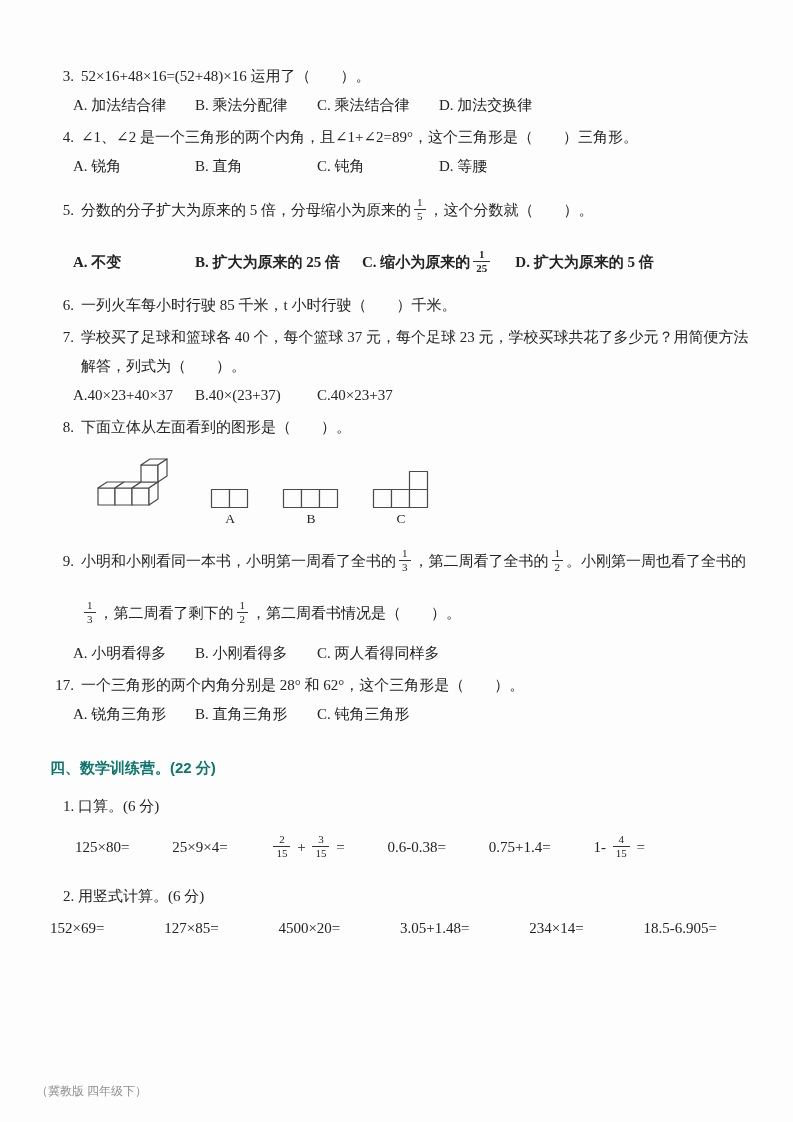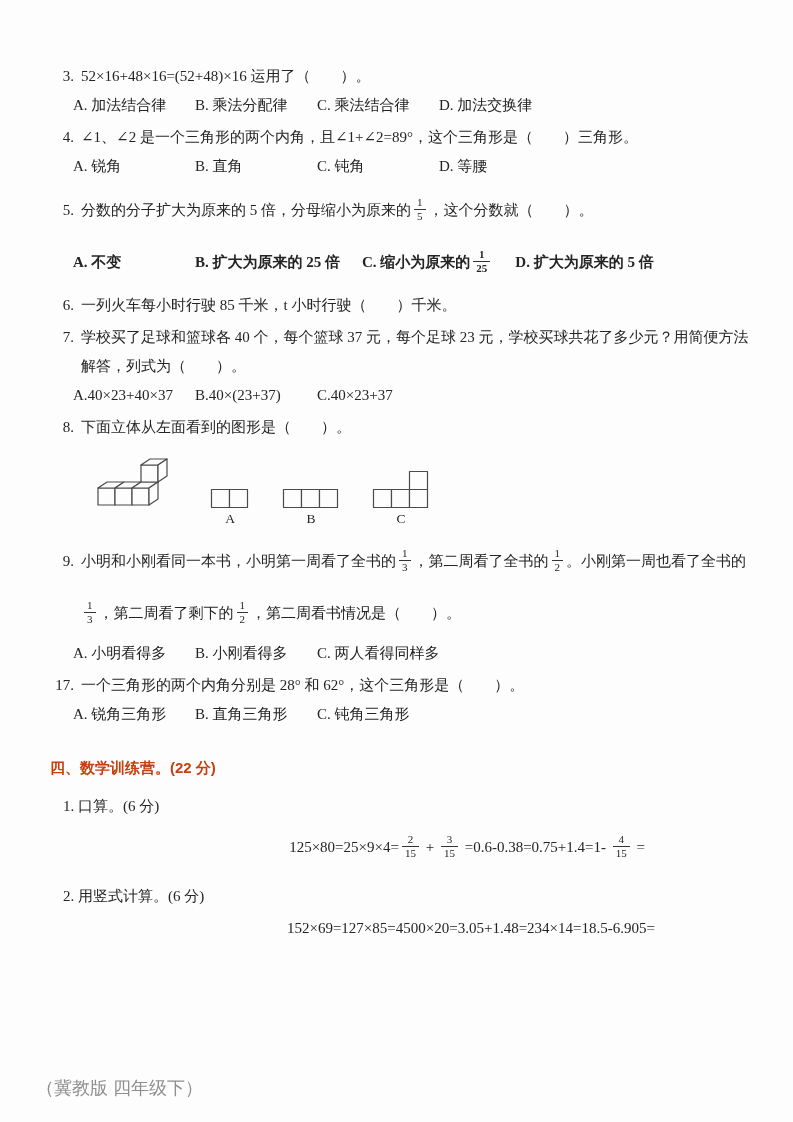--- a/index.html
+++ b/index.html
@@ -38,33 +38,33 @@
   .figure-row{display:flex;align-items:flex-end;gap:32px;margin:10px 0 8px 44px;}
   .fig{display:flex;flex-direction:column;align-items:center;}
   .fig-label{line-height:17px;font-size:13.5px;}
   .fig-solid{margin-bottom:17px;}
   svg .ln{fill:#fdfdfd;stroke:#4a4a4a;stroke-width:1.2;stroke-linejoin:round;}
 
   
   .section-title{
     margin-top:24px;line-height:30px;
     font-family:"Liberation Sans","DejaVu Sans",sans-serif;
-    font-weight:bold;font-size:15px;color:#c2410c;
+    font-weight:bold;font-size:15px;color:#0f766e;
   }
   .sub-title{margin:8px 0 0 13px;line-height:30px;}
   .calc-row{display:flex;justify-content:space-between;line-height:30px;margin-top:2px;}
-  .calc-row.tall{line-height:52px;align-items:center;margin-top:0;justify-content:flex-end;}
+  .calc-row.tall{line-height:52px;align-items:center;margin-top:0;}
   .calc-row.oral{margin-left:25px;margin-right:110px;}
-  .calc-row.written{margin-left:0;margin-right:100px;justify-content:flex-end;}
+  .calc-row.written{margin-left:0;margin-right:38px;}
   .problem{white-space:nowrap;}
 
   .footer{
     position:absolute;left:36px;bottom:22px;
-    color:#8f8f8f;font-size:18px;
-    font-family:Liberation Sans, sans-serif;
+    color:#8f8f8f;font-size:12px;
+    font-family:Liberation Serif, serif;
   }
 </style>
 </head>
 <body>
 
 <div class="sheet">
   <div class="content">
 
     <div id="questions">
         <div class="question">

